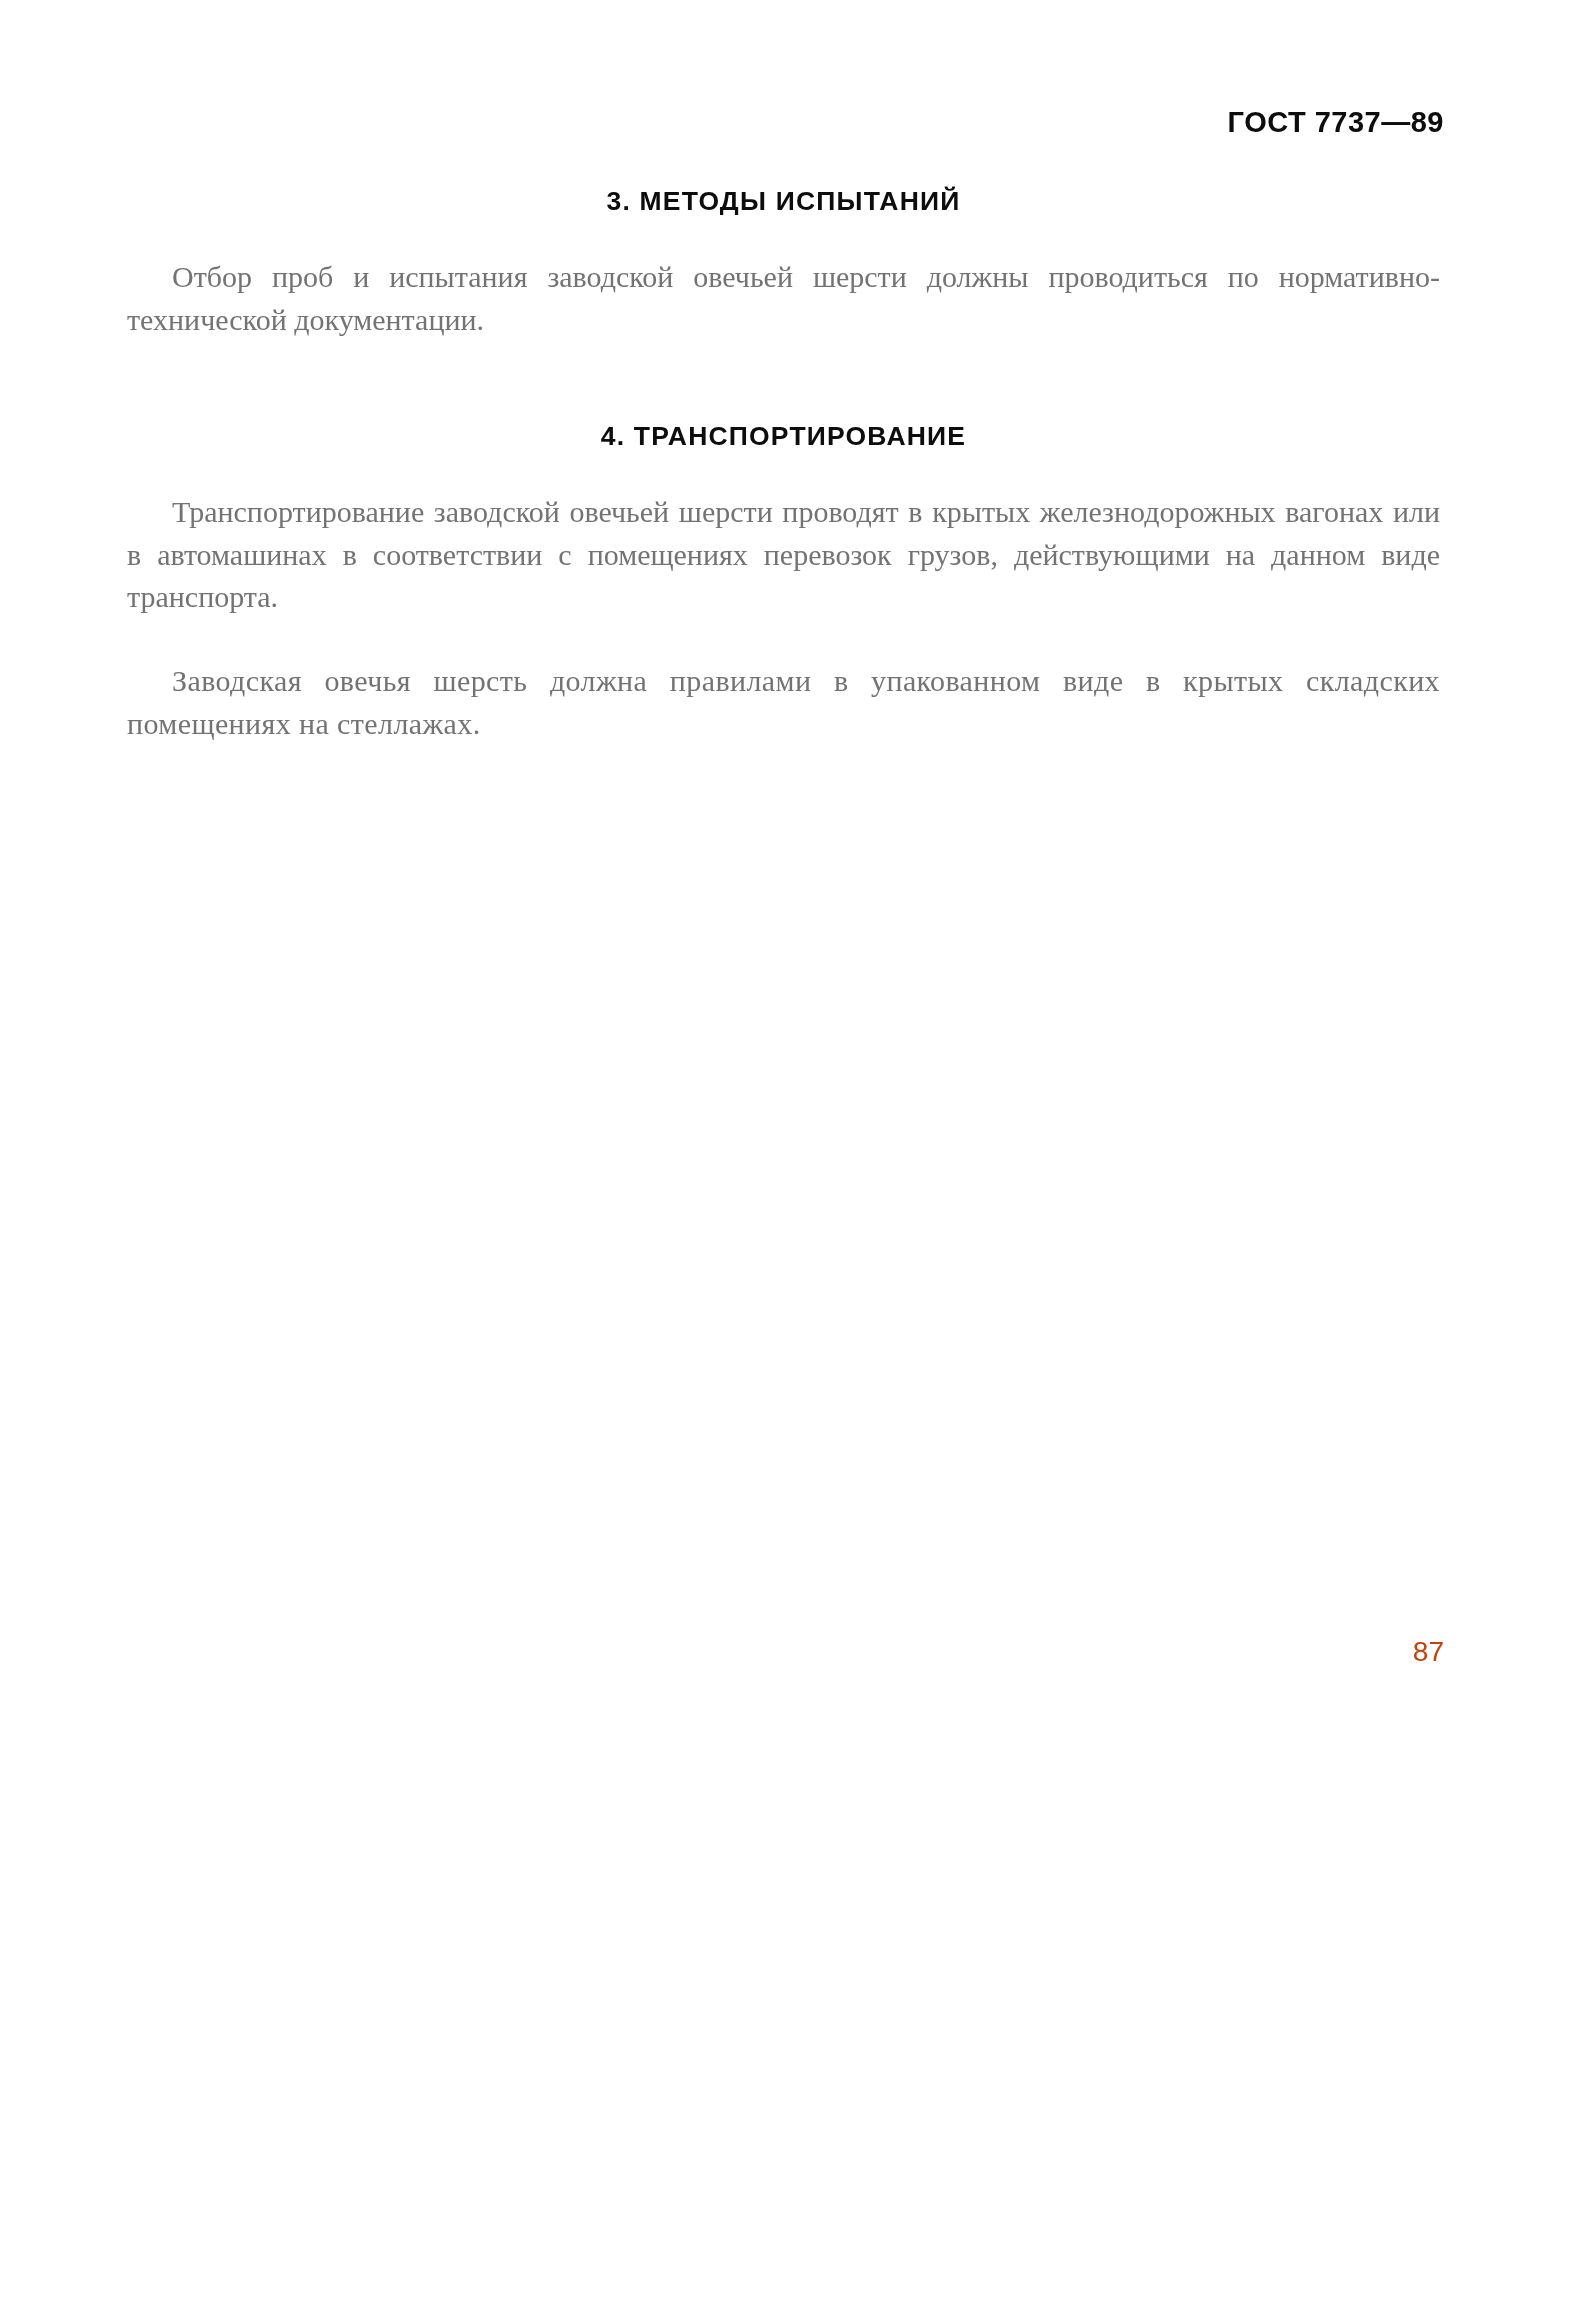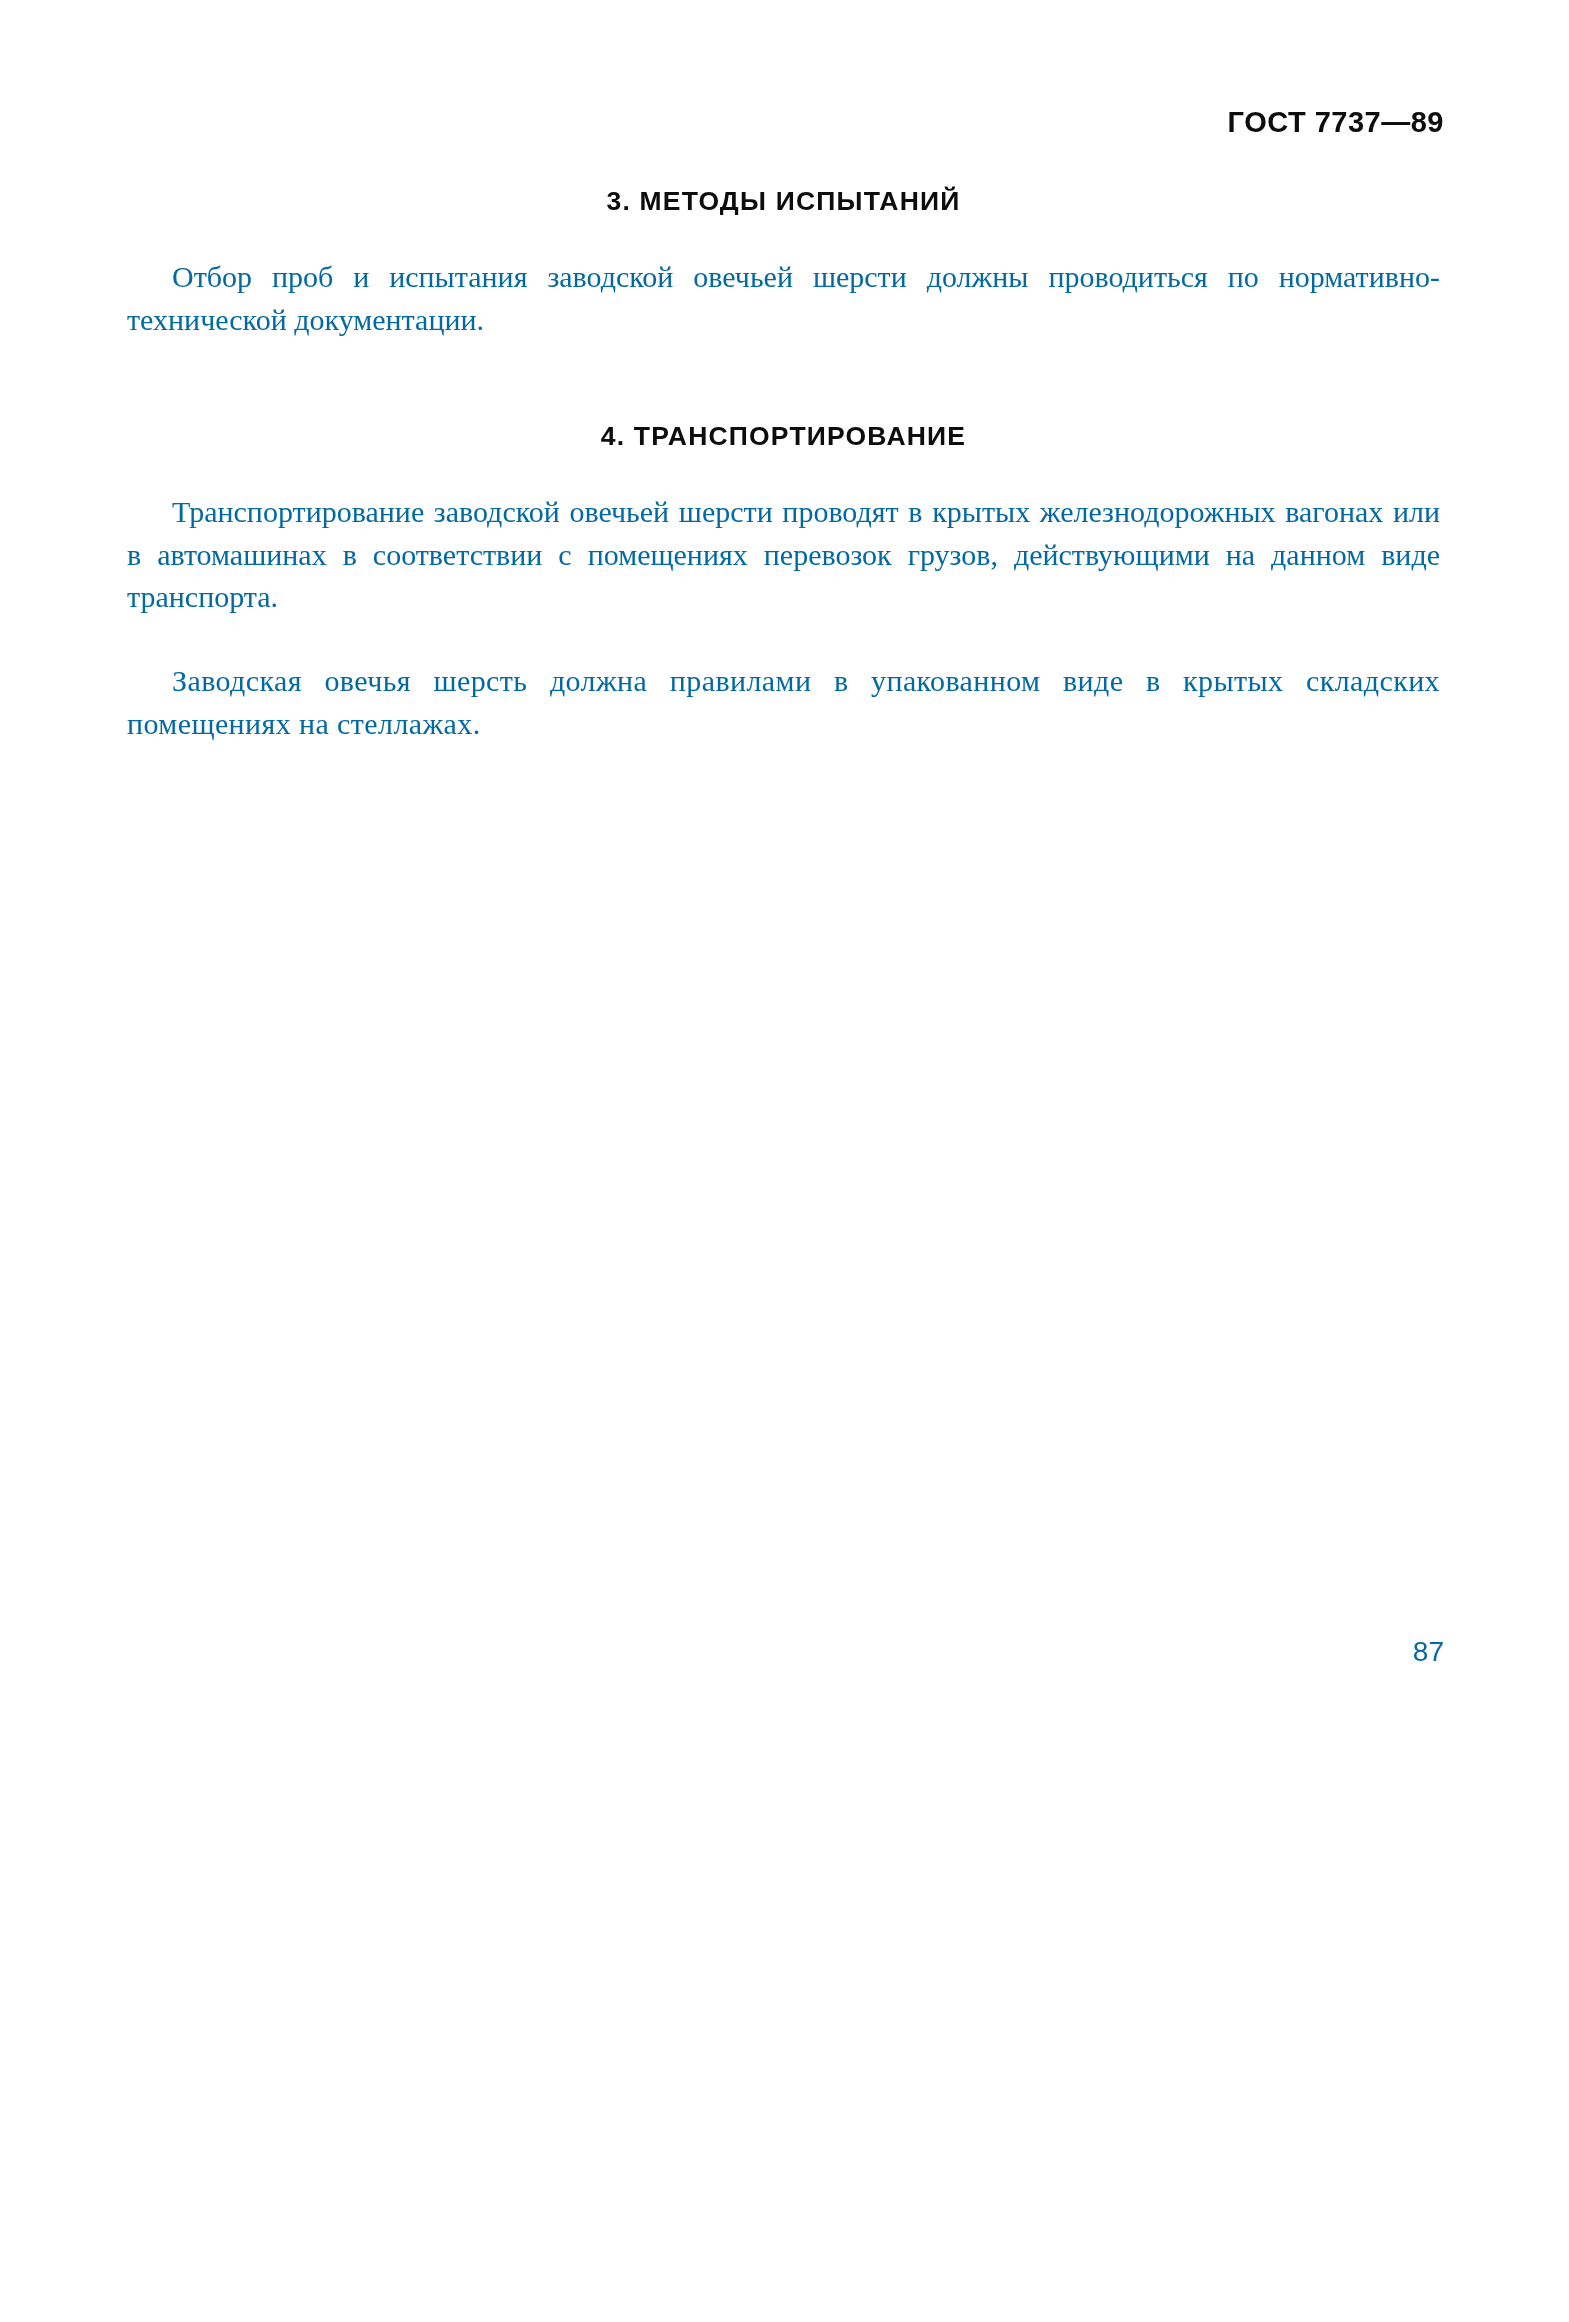--- a/index.html
+++ b/index.html
@@ -43,39 +43,39 @@
     color: #0d0d0d;
   }
   .s1 { margin-top: 0; }
   .s2 { margin-top: 80px; }
   .s3 { margin-top: 82px; }
   .para {
     font-family: "Liberation Serif", serif;
     font-size: 30px;
     line-height: 1.42;
     text-align: justify;
-    color: #0369a1;
+    color: #737373;
     margin-top: 37px;
   }
   .para.indent::before {
     content: "";
     display: inline-block;
     width: 45px;
   }
   .p1 { margin-top: 39px; }
   .p2 { margin-top: 39px; }
   .p3 { margin-top: 41px; letter-spacing: 0.4px; }
   .page-number {
     position: absolute;
     right: 125px;
     bottom: 90px;
     font-family: "Liberation Sans", sans-serif;
     font-size: 28px;
     font-weight: normal;
-    color: #0369a1;
+    color: #c2410c;
   }
 </style>
 </head>
 <body>
 
 <div class="page">
 
   <div class="doc-header">ГОСТ 7737—89</div>
 
   <div class="content">

